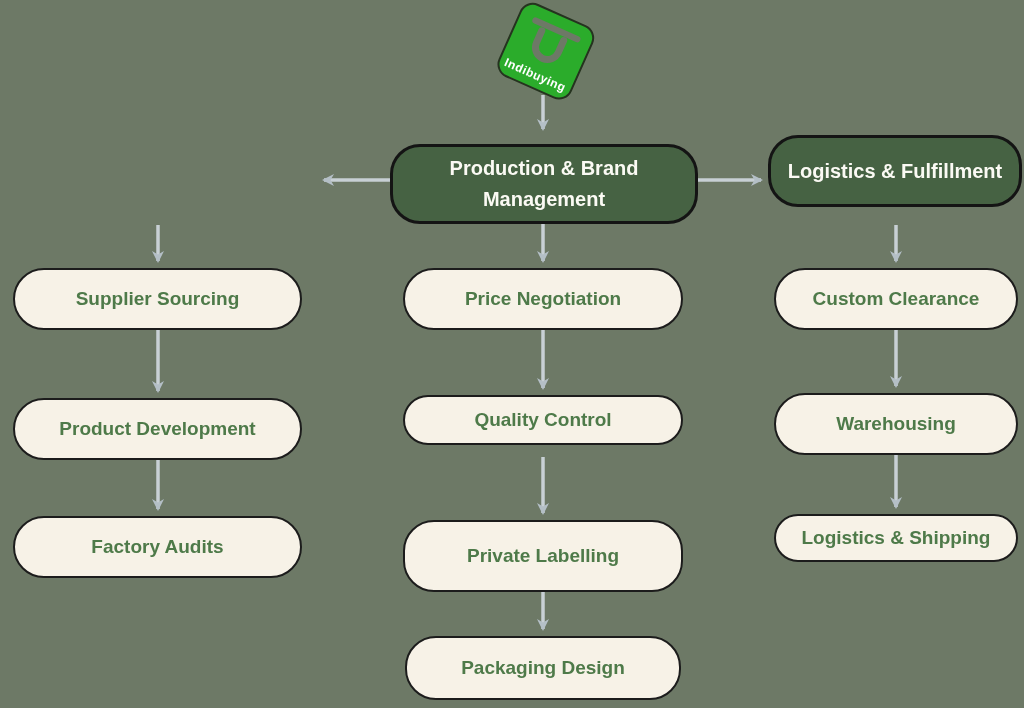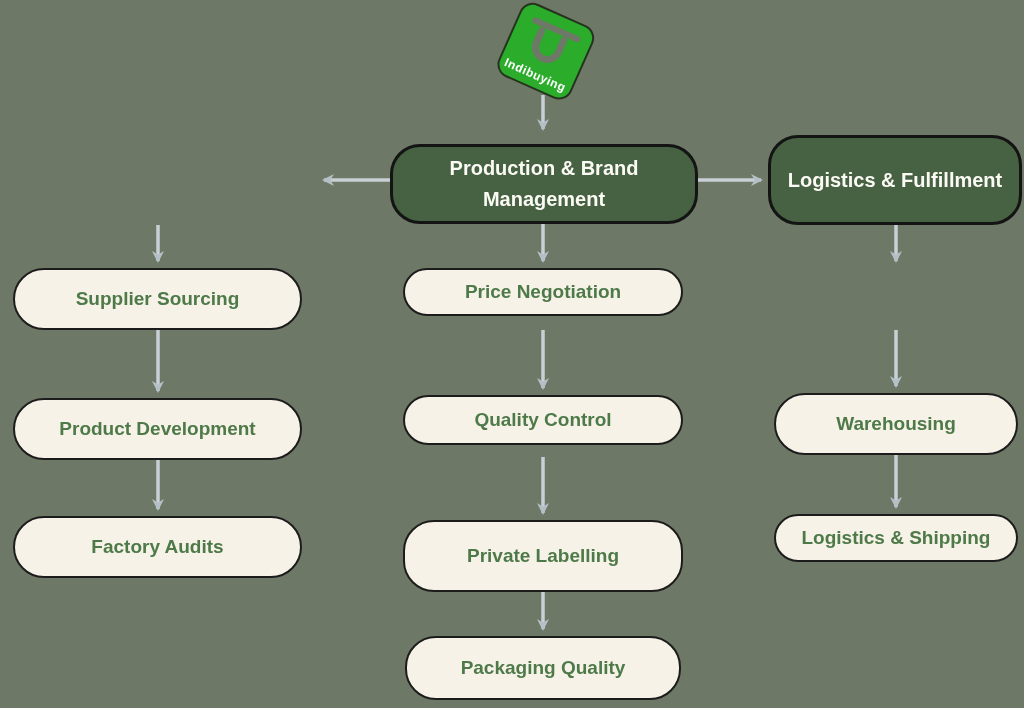--- a/index.html
+++ b/index.html
@@ -118,27 +118,28 @@
   <div class="logo-wrap">
     <svg width="100" height="100" viewBox="0 0 100 100">
       <rect x="11" y="9" width="78" height="78" rx="13" fill="var(--bag-green)" stroke="var(--bag-outline)" stroke-width="2"></rect>
       <rect x="25" y="21" width="52" height="6.5" rx="3.25" fill="var(--bg)"></rect>
       <path d="M38,31 L38,44 a12,12 0 0 0 24,0 L62,31" fill="none" stroke="var(--bg)" stroke-width="7" stroke-linecap="round"></path>
       <text class="brand-word" x="50" y="78" text-anchor="middle">Indibuying</text>
     </svg>
   </div>
 
   <div class="header-node" style="left:390px; top:144px; width:308px; height:80px;">Production &amp; Brand Management</div>
-  <div class="header-node" style="left:768px; top:135px; width:254px; height:90px;">Logistics &amp; Fulfillment</div>
+  <div class="header-node" style="left:768px; top:135px; width:254px; height:72px;">Logistics &amp; Fulfillment</div>
 
   <div class="flow-node" style="left:13px; top:268px; width:289px; height:62px;">Supplier Sourcing</div>
   <div class="flow-node" style="left:13px; top:516px; width:289px; height:62px;">Factory Audits</div>
   <div class="flow-node" style="left:13px; top:398px; width:289px; height:62px;">Product Development</div>
 
-  <div class="flow-node" style="left:403px; top:268px; width:280px; height:48px;">Price Negotiation</div>
+  <div class="flow-node" style="left:403px; top:268px; width:280px; height:62px;">Price Negotiation</div>
   <div class="flow-node" style="left:403px; top:395px; width:280px; height:50px;">Quality Control</div>
   <div class="flow-node" style="left:403px; top:520px; width:280px; height:72px;">Private Labelling</div>
-  <div class="flow-node" style="left:405px; top:636px; width:276px; height:64px;">Packaging Quality</div>
+  <div class="flow-node" style="left:405px; top:636px; width:276px; height:64px;">Packaging Design</div>
 
+  <div class="flow-node" style="left:774px; top:268px; width:244px; height:62px;">Custom Clearance</div>
   <div class="flow-node" style="left:774px; top:393px; width:244px; height:62px;">Warehousing</div>
   <div class="flow-node" style="left:774px; top:514px; width:244px; height:48px;">Logistics &amp; Shipping</div>
 
 </div>
 
 </body></html>

